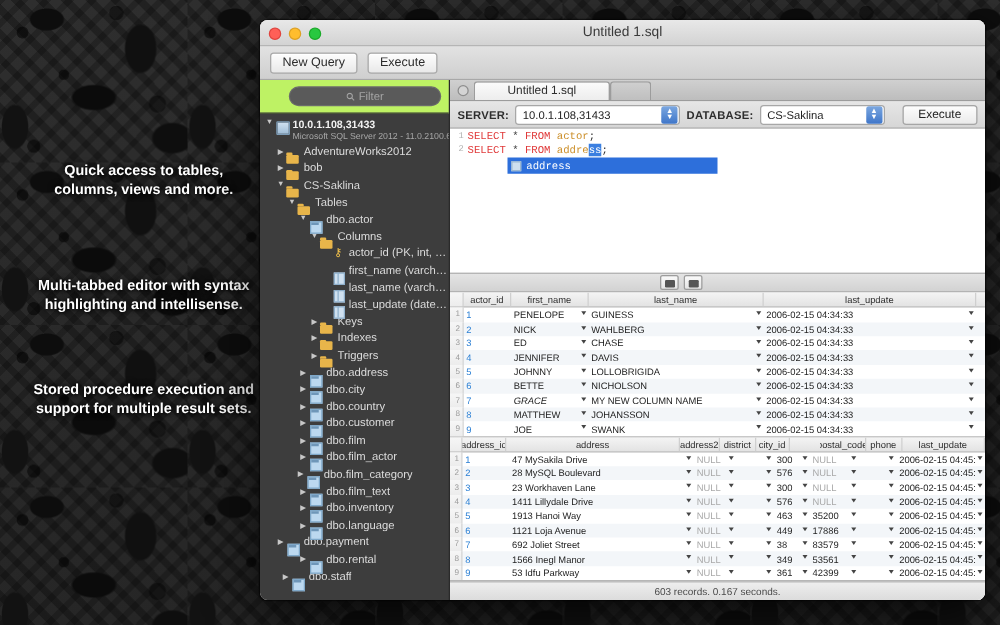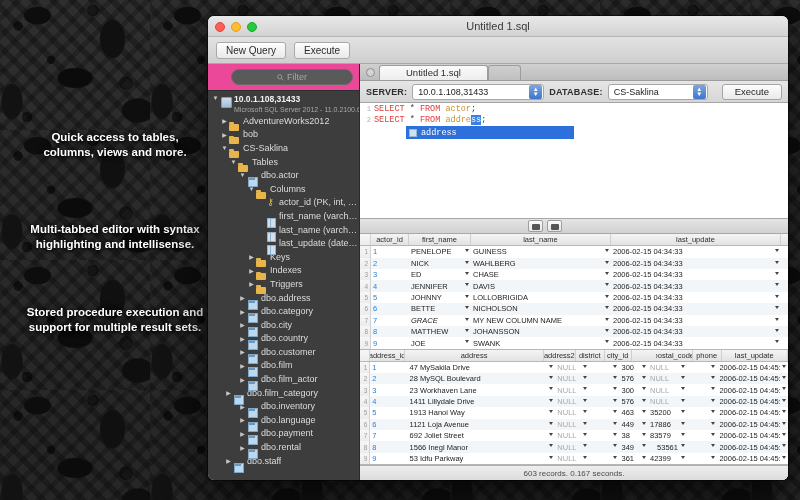--- a/index.html
+++ b/index.html
@@ -88,21 +88,21 @@
   }
   
   #body { flex: 1; display: flex; min-height: 0; }
 
   
   #sidebar {
     width: 152px; flex: 0 0 152px; background: #3d3d3d;
     display: flex; flex-direction: column; border-right: 1px solid #2a2a2a;
   }
   #filter-wrap {
-    padding: 5px 6px 5px 23px; background: #ec4899;
+    padding: 5px 6px 5px 23px; background: #bef264;
     border-bottom: 1px solid #2e2e2e;
   }
   #filter-field {
     height: 16px; border-radius: 8px; background: #5a5a5a;
     border: 1px solid #6b6b6b; display: flex; align-items: center;
     justify-content: center; gap: 3px; color: #a5a5a5; font-size: 9px;
   }
   #tree { flex: 1; overflow: hidden; padding-top: 3px; }
   .node {
     display: flex; align-items: center; height: 13.6px;
@@ -359,25 +359,20 @@
               <span class="lbl">Triggers</span>
             </div>
             <div class="node" style="padding-left: 30px;">
               <div class="tw">▶</div>
               <div class="ic table"></div>
               <span class="lbl">dbo.address</span>
             </div>
             <div class="node" style="padding-left: 30px;">
               <div class="tw">▶</div>
               <div class="ic table"></div>
-              <span class="lbl">dbo.category</span>
-            </div>
-            <div class="node" style="padding-left: 30px;">
-              <div class="tw">▶</div>
-              <div class="ic table"></div>
               <span class="lbl">dbo.city</span>
             </div>
             <div class="node" style="padding-left: 30px;">
               <div class="tw">▶</div>
               <div class="ic table"></div>
               <span class="lbl">dbo.country</span>
             </div>
             <div class="node" style="padding-left: 30px;">
               <div class="tw">▶</div>
               <div class="ic table"></div>
@@ -386,36 +381,41 @@
             <div class="node" style="padding-left: 30px;">
               <div class="tw">▶</div>
               <div class="ic table"></div>
               <span class="lbl">dbo.film</span>
             </div>
             <div class="node" style="padding-left: 30px;">
               <div class="tw">▶</div>
               <div class="ic table"></div>
               <span class="lbl">dbo.film_actor</span>
             </div>
-            <div class="node" style="padding-left: 16px;">
+            <div class="node" style="padding-left: 28px;">
               <div class="tw">▶</div>
               <div class="ic table"></div>
               <span class="lbl">dbo.film_category</span>
             </div>
             <div class="node" style="padding-left: 30px;">
               <div class="tw">▶</div>
               <div class="ic table"></div>
+              <span class="lbl">dbo.film_text</span>
+            </div>
+            <div class="node" style="padding-left: 30px;">
+              <div class="tw">▶</div>
+              <div class="ic table"></div>
               <span class="lbl">dbo.inventory</span>
             </div>
             <div class="node" style="padding-left: 30px;">
               <div class="tw">▶</div>
               <div class="ic table"></div>
               <span class="lbl">dbo.language</span>
             </div>
-            <div class="node" style="padding-left: 30px;">
+            <div class="node" style="padding-left: 12px;">
               <div class="tw">▶</div>
               <div class="ic table"></div>
               <span class="lbl">dbo.payment</span>
             </div>
             <div class="node" style="padding-left: 30px;">
               <div class="tw">▶</div>
               <div class="ic table"></div>
               <span class="lbl">dbo.rental</span>
             </div>
             <div class="node" style="padding-left: 16px;">
@@ -917,21 +917,21 @@
                   <span class="caret"></span>
                 </div>
                 <div class="cell " style="width: 34px;">
                   <span></span>
                   <span class="caret"></span>
                 </div>
                 <div class="cell " style="width: 32px;">
                   <span>349</span>
                   <span class="caret"></span>
                 </div>
-                <div class="cell " style="width: 44px; justify-content: center;">
+                <div class="cell " style="width: 44px;">
                   <span>53561</span>
                   <span class="caret"></span>
                 </div>
                 <div class="cell " style="width: 34px;">
                   <span></span>
                   <span class="caret"></span>
                 </div>
                 <div class="cell " style="width: 80px;">
                   <span>2006-02-15 04:45:</span>
                   <span class="caret"></span>

